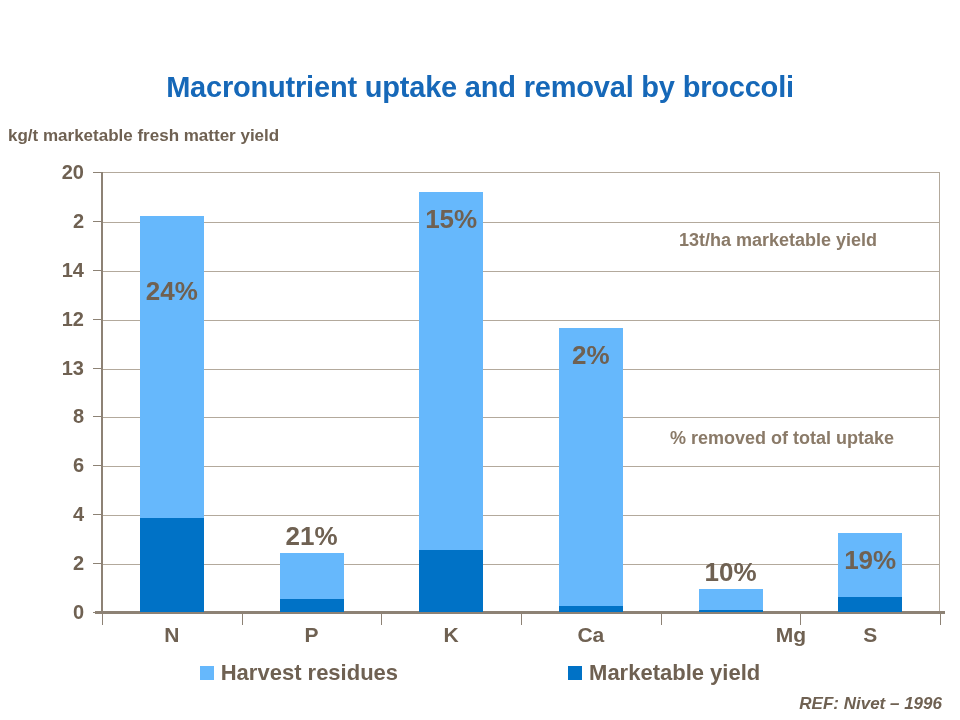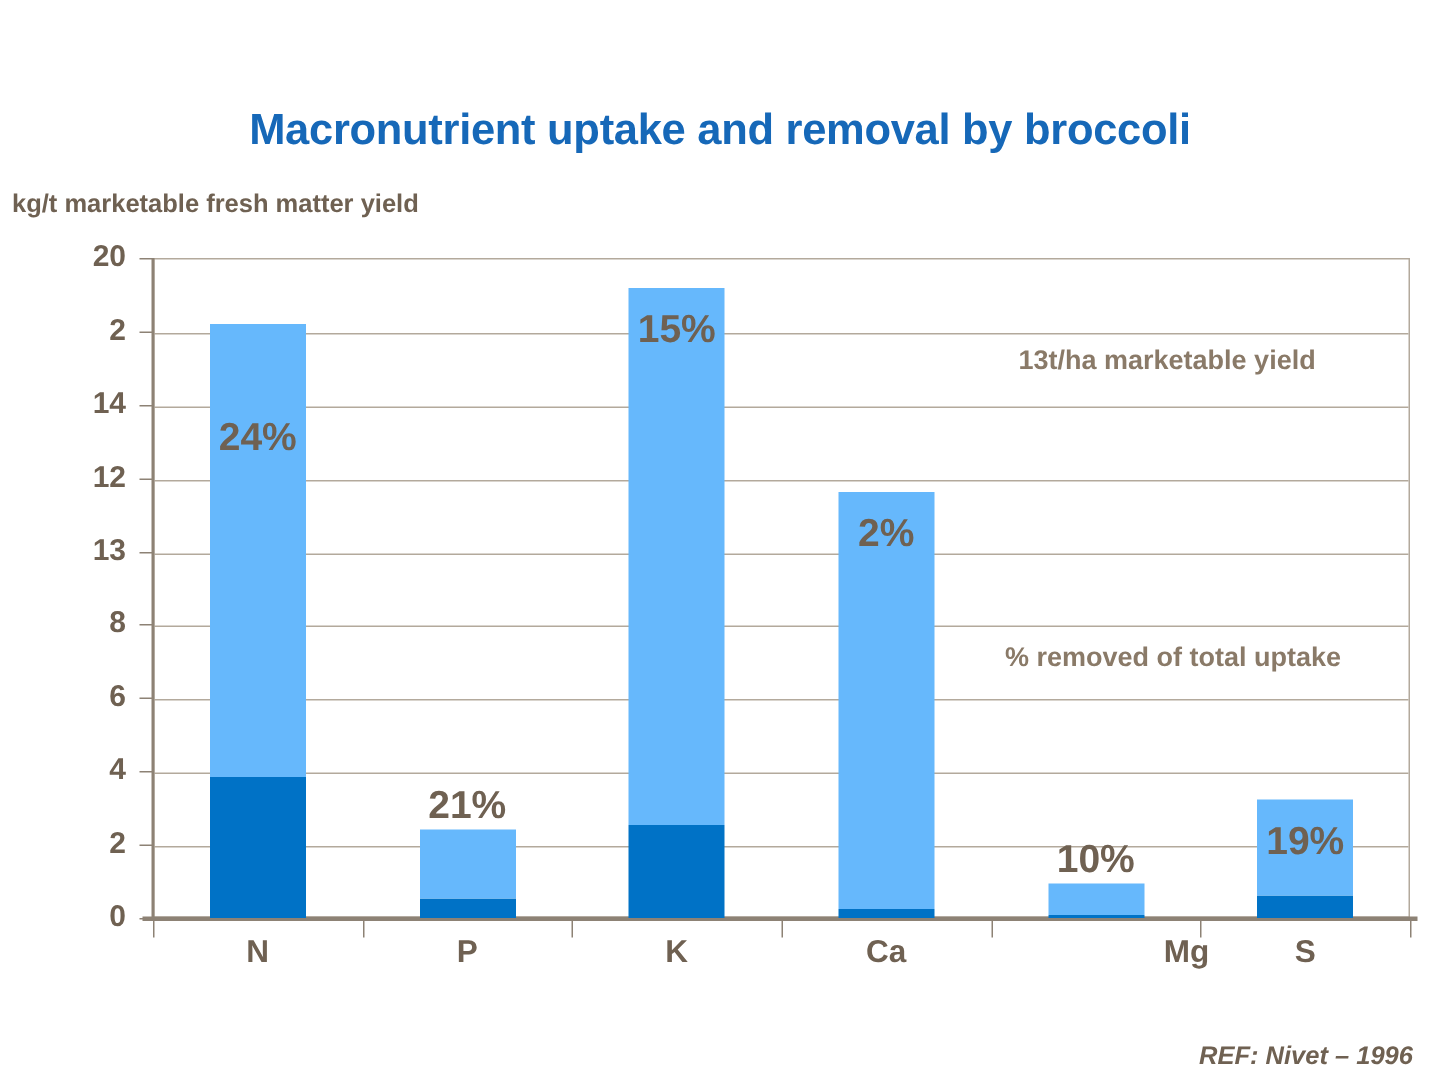--- a/index.html
+++ b/index.html
@@ -246,16 +246,26 @@
       <div class="bar-seg seg-residues" style="left: 698.5px; top: 588.778px; width: 64px; height: 21.0222px;"></div>
       <div class="bar-label" style="left: 730.5px; top: 556.778px;">10%</div>
       <div class="bar-seg seg-yield" style="left: 838.167px; top: 597.333px; width: 64px; height: 14.6667px;"></div>
       <div class="bar-seg seg-residues" style="left: 838.167px; top: 532.556px; width: 64px; height: 64.7778px;"></div>
       <div class="bar-label" style="left: 870.167px; top: 544.556px;">19%</div>
     </div>
 
   <div class="annotation" id="ann-yield" style="left:679px; top:230px;">13t/ha marketable yield</div>
   <div class="annotation" id="ann-removed" style="left:670px; top:428px;">% removed of total uptake</div>
 
+  <div class="legend">
+    <div class="legend-item">
+      <span class="legend-swatch residues"></span>
+      <span>Harvest residues</span>
+    </div>
+    <div class="legend-item">
+      <span class="legend-swatch yield"></span>
+      <span>Marketable yield</span>
+    </div>
+  </div>
 
   <div class="footer-ref">REF: Nivet – 1996</div>
 
 </div>
 
 </body></html>

